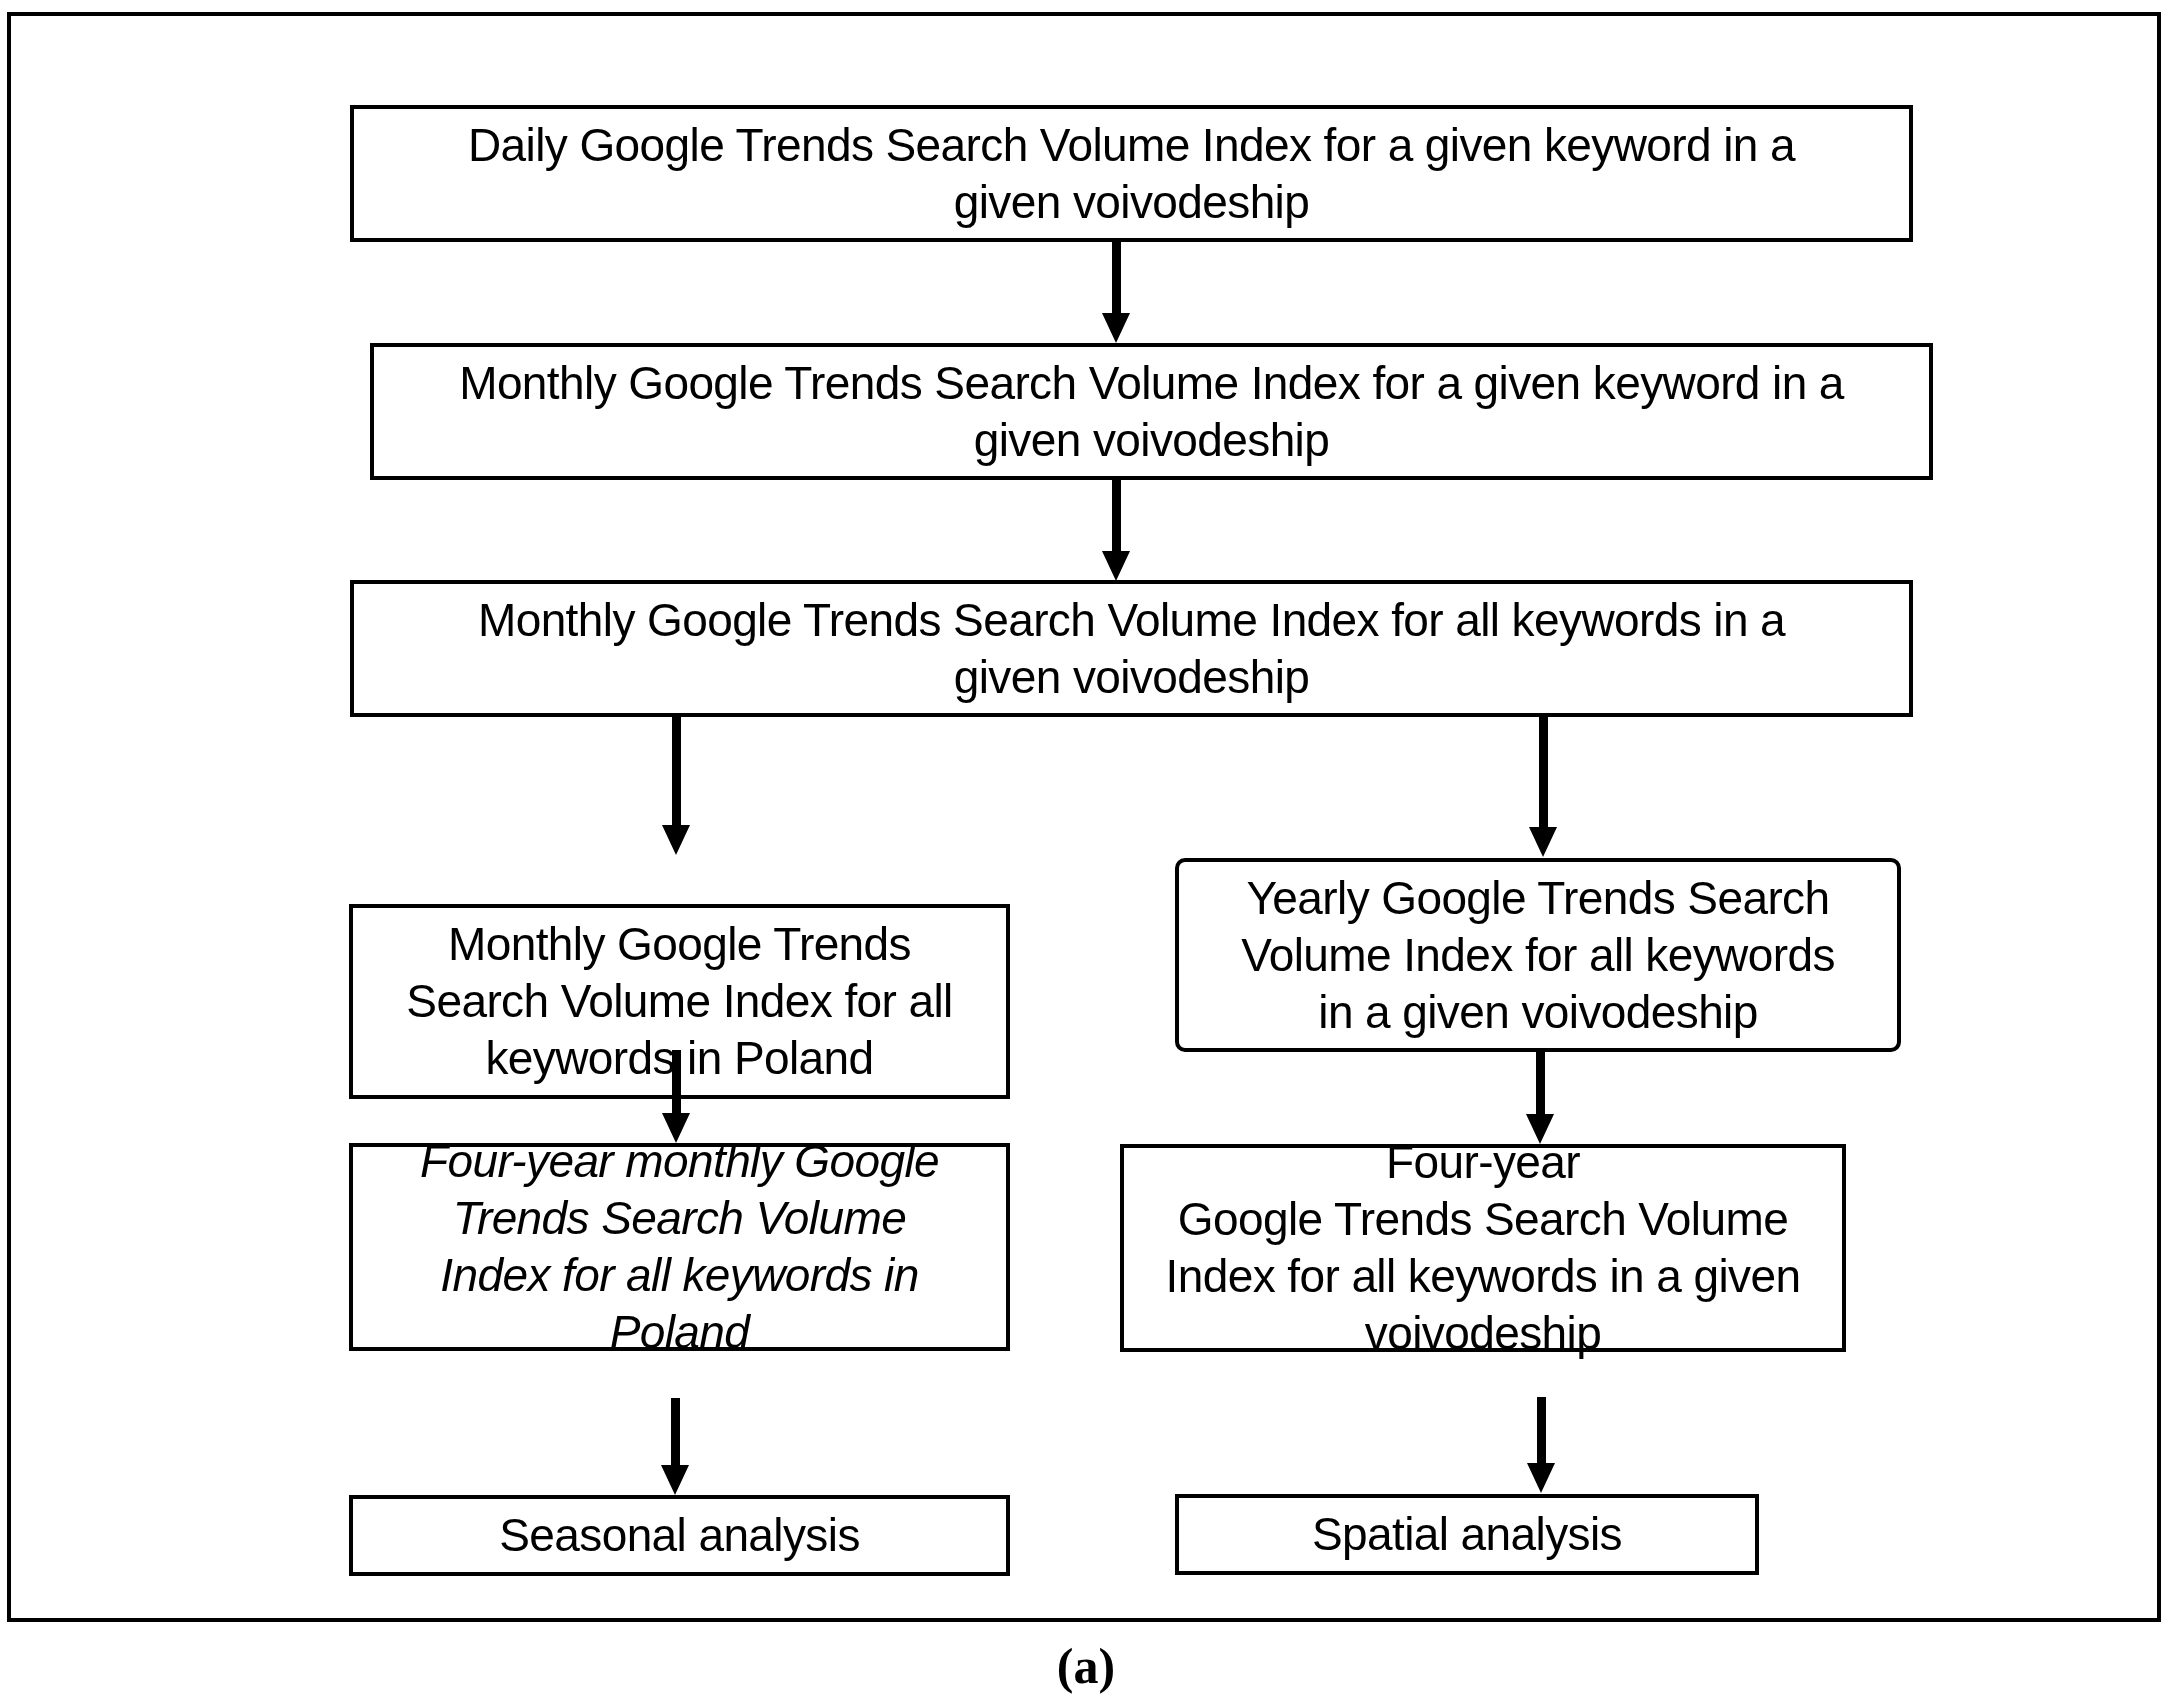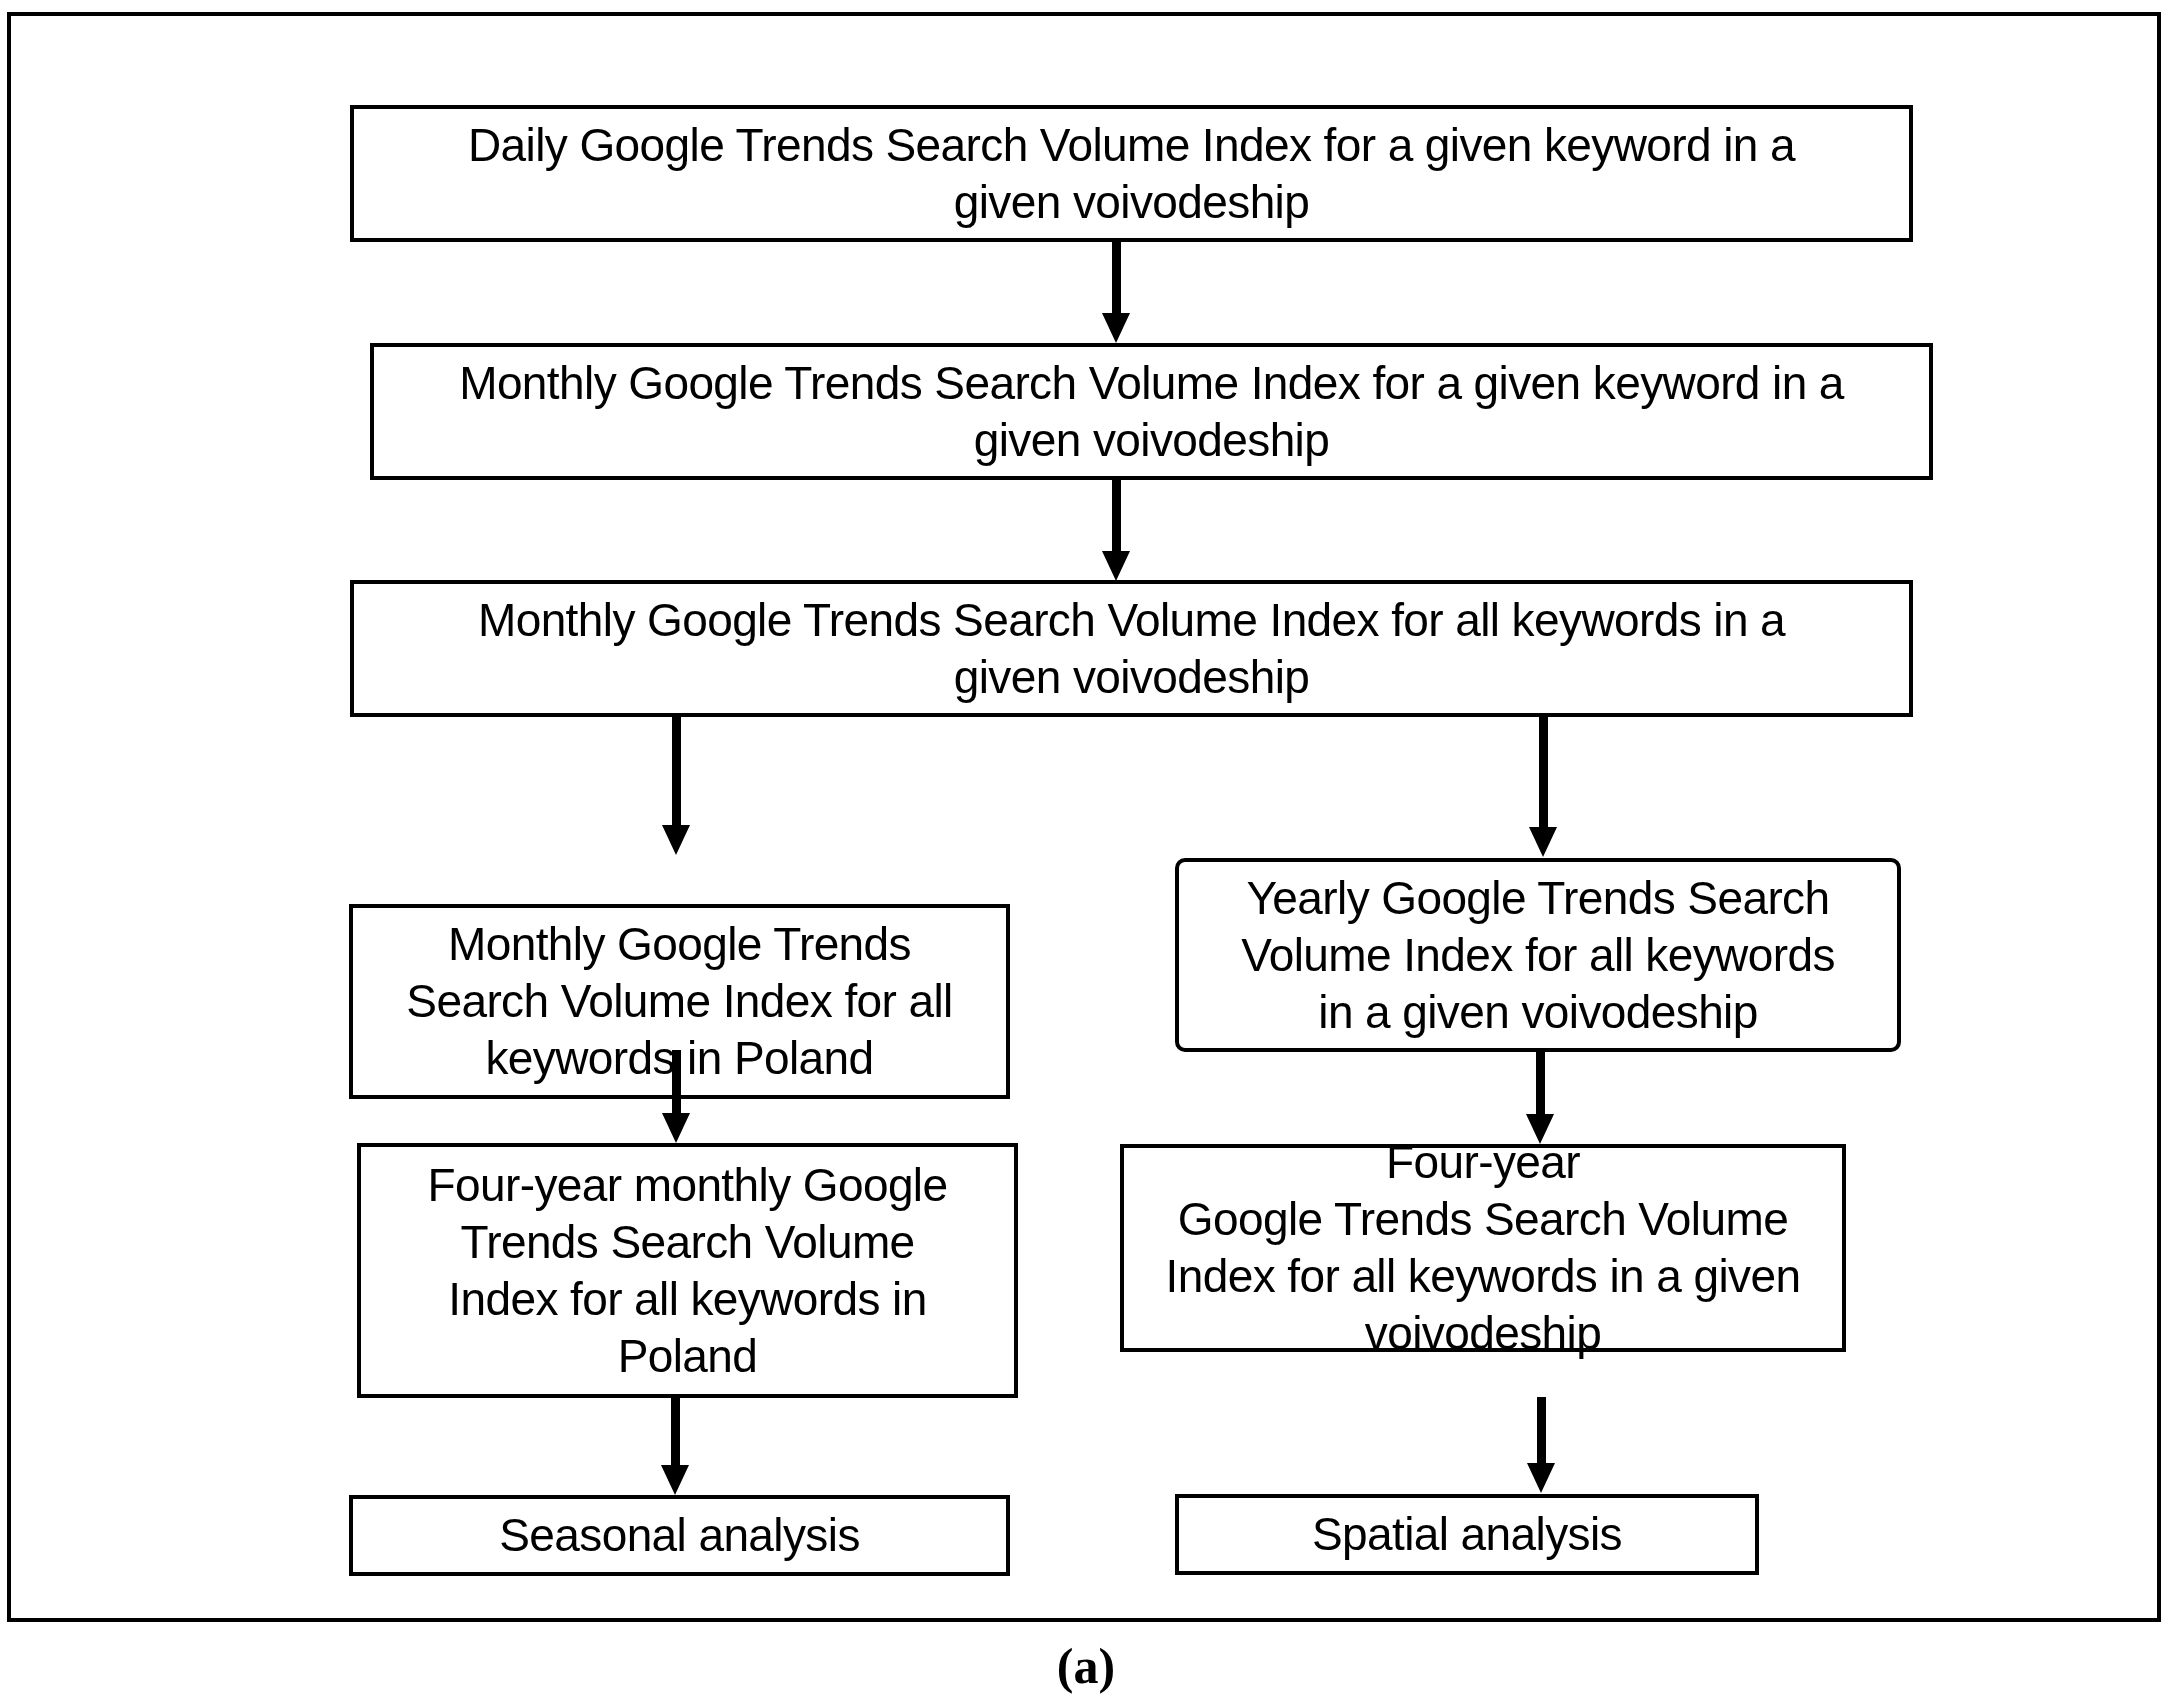--- a/index.html
+++ b/index.html
@@ -39,21 +39,21 @@
     letter-spacing: -0.6px;
     white-space: pre-line;
     padding: 0 18px;
   }
   
   #node-daily              { left: 350px;  top: 105px;  width: 1563px; height: 137px; }
   #node-monthly-keyword    { left: 350px;  top: 343px;  width: 1563px; height: 137px; margin-left: 20px; }
   #node-monthly-all        { left: 350px;  top: 580px;  width: 1563px; height: 137px; }
   
   #node-monthly-poland     { left: 349px;  top: 856px; width: 661px; height: 195px; margin-top: 48px; }
-  #node-fouryear-poland    { left: 357px;  top: 1143px; width: 661px; height: 255px; }
+  #node-fouryear-poland    { left: 349px;  top: 1143px; width: 661px; height: 208px; font-style: italic; }
   #node-seasonal           { left: 349px;  top: 1495px; width: 661px; height: 81px; }
   
   #node-yearly-voivodeship   { left: 1175px; top: 858px; width: 726px; height: 194px; border-radius: 10px; }
   #node-fouryear-voivodeship { left: 1120px; top: 1144px; width: 726px; height: 208px; }
   #node-spatial              { left: 1175px; top: 1494px; width: 584px; height: 81px; }
 
   .arrow-shaft {
     position: absolute;
     width: 8.5px;
     background: #000000;

